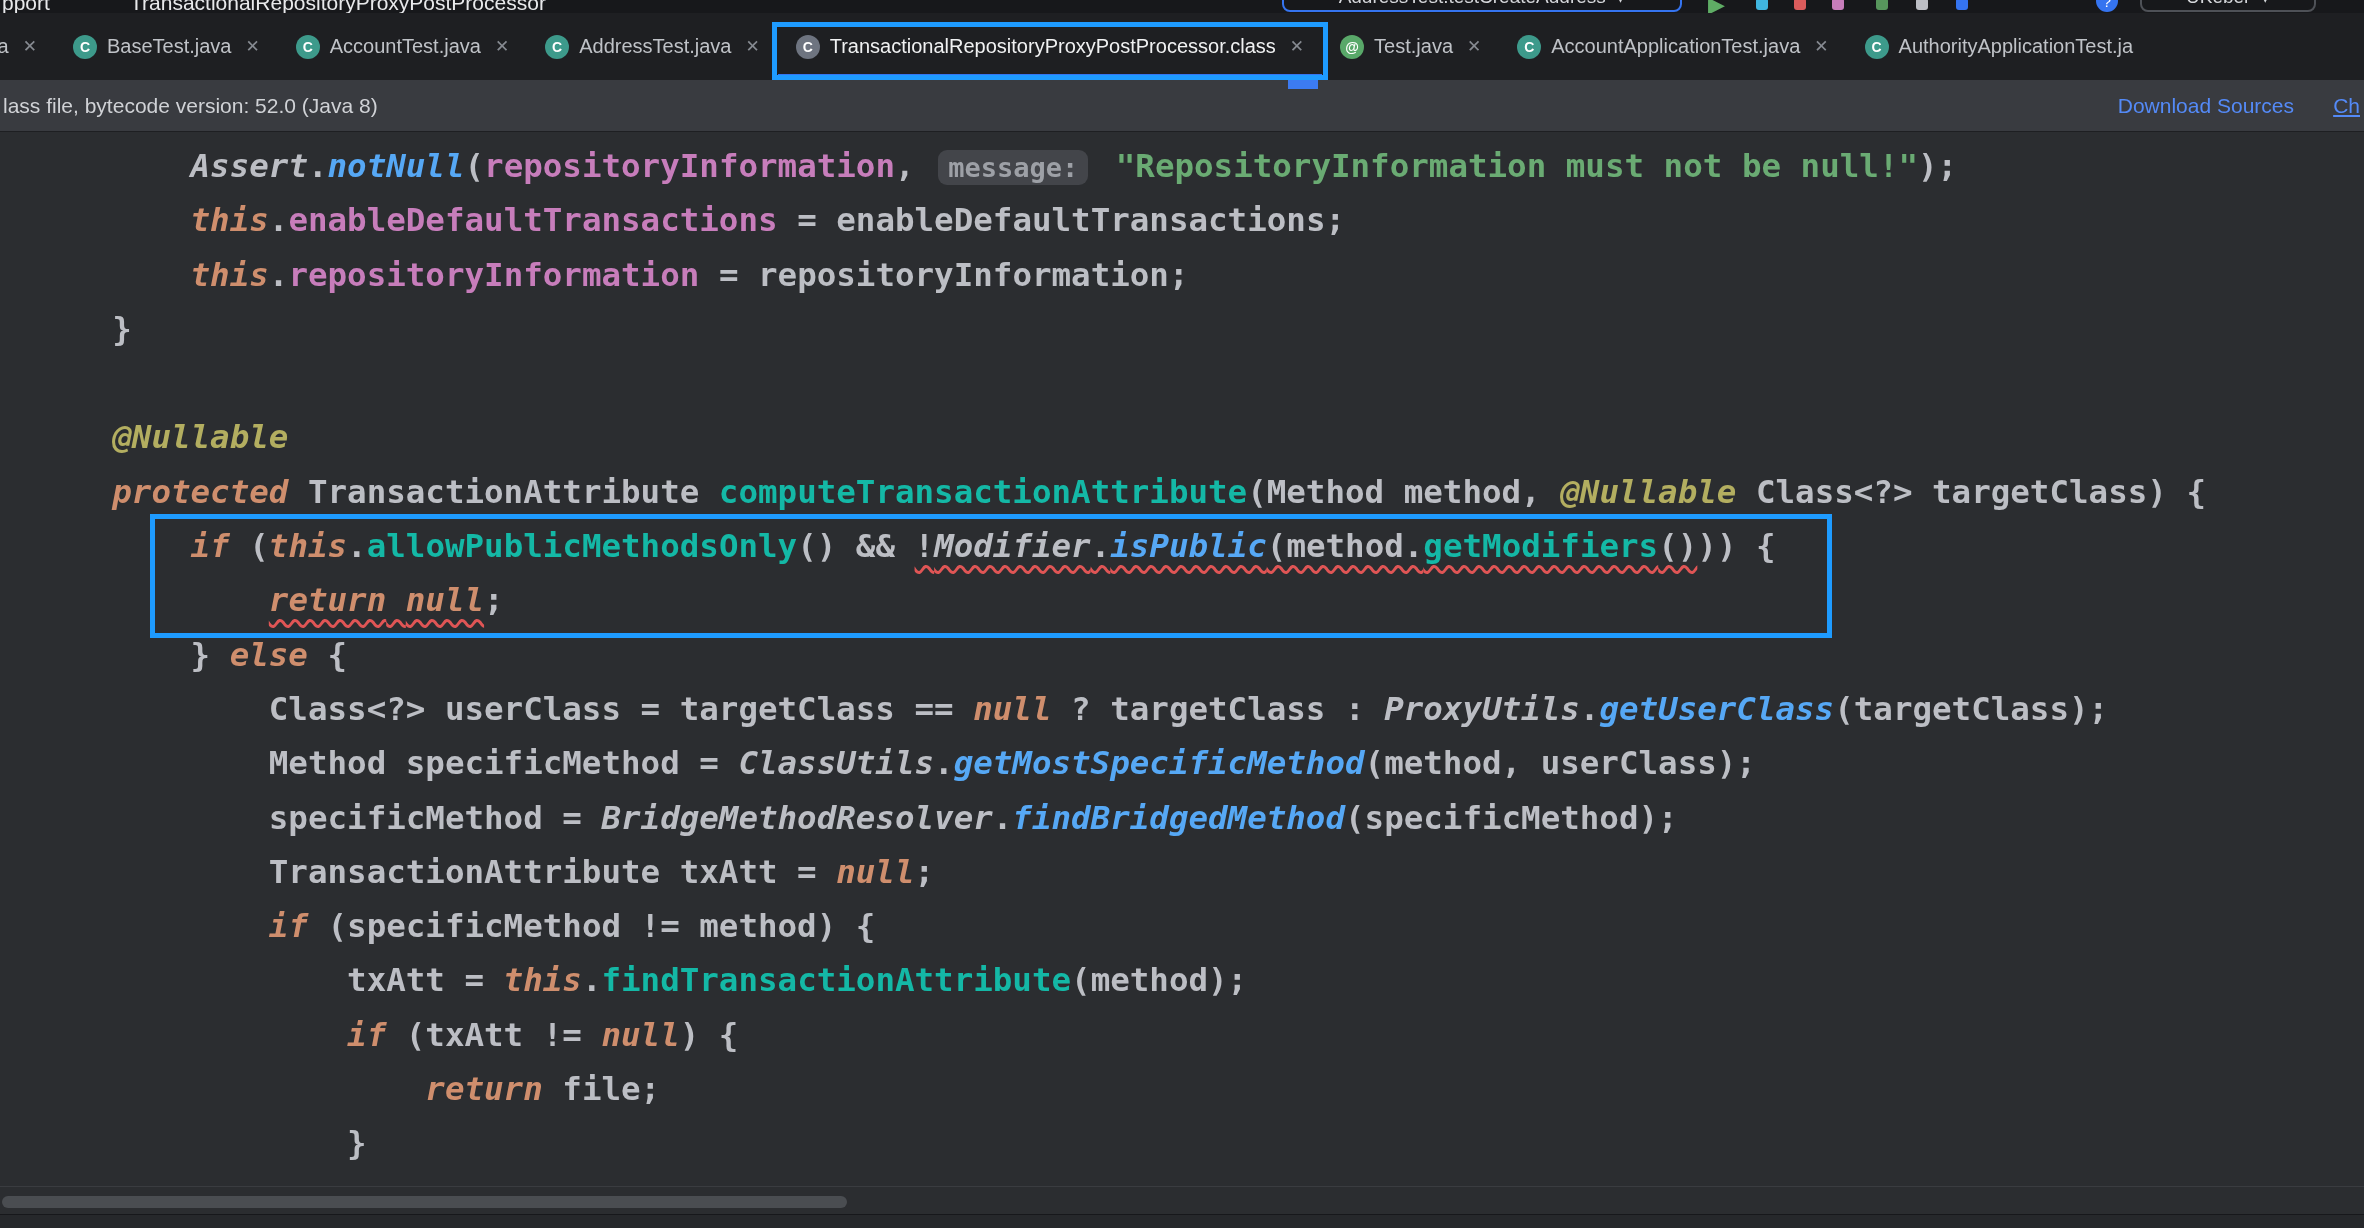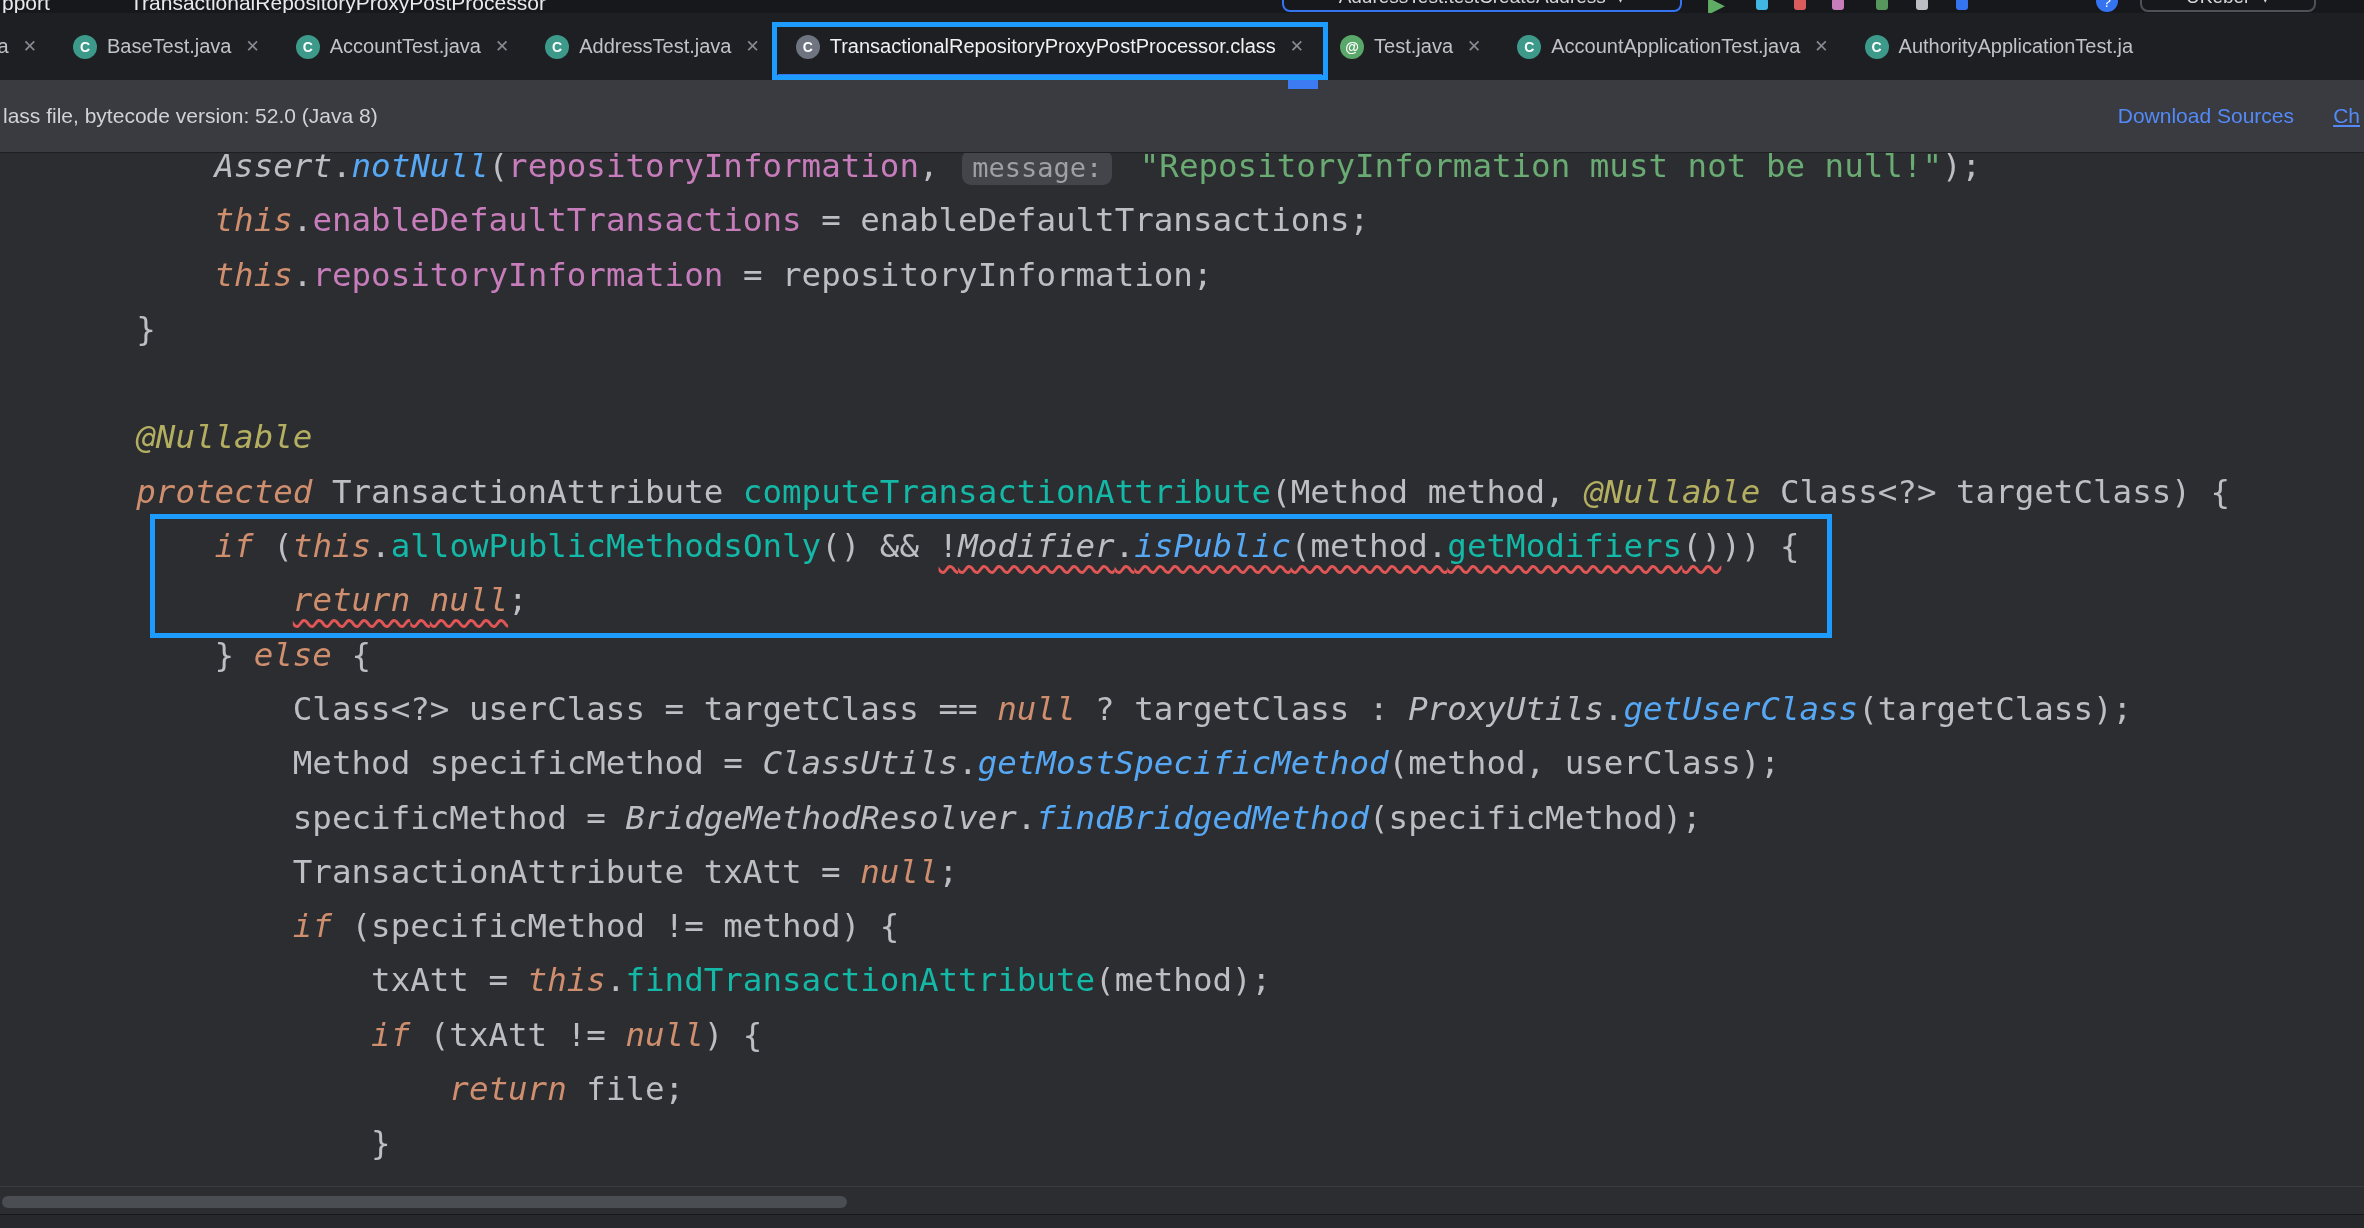--- a/index.html
+++ b/index.html
@@ -28,29 +28,29 @@
   .tab{display:flex;align-items:center;gap:10px;padding:0 18px;color:#BFC2C7;font-size:20px;position:relative;flex:none;}
   .tab.active{color:#F0F1F2;}
   .tab.active::after{content:"";position:absolute;left:0;right:0;bottom:0;height:6px;background:#3574F0;}
   .tab-icon{width:24px;height:24px;border-radius:50%;display:flex;align-items:center;justify-content:center;
     font-size:14px;font-weight:bold;color:#fff;flex:none;}
   .icon-test-class{background:#3D9A8B;}
   .icon-class-file{background:#6E7480;}
   .icon-annotation-class{background:#59A869;}
   .tab-close{color:#868A91;font-size:17px;margin-left:4px;}
   
-  .banner{position:absolute;left:0;top:80px;width:100%;height:73px;background:#393B40;display:flex;align-items:center;
+  .banner{position:absolute;left:0;top:80px;width:100%;height:52px;background:#393B40;display:flex;align-items:center;
     font-size:21px;color:#D0D2D6;z-index:3;border-bottom:1px solid #1E1F22;box-sizing:border-box;}
   .banner-msg{margin-left:3px;}
   .banner-link{position:absolute;color:#548AF7;white-space:nowrap;text-align:center;}
   .banner-link.dl{right:70px;}
   .banner-link.ch{right:4px;text-decoration:underline;}
   
   .editor{position:absolute;left:0;top:135px;width:100%;height:1093px;background:#2B2D30;overflow:hidden;}
-  .code{position:absolute;left:58px;top:4px;font-family:"DejaVu Sans Mono",monospace;font-size:32.5px;}
+  .code{position:absolute;left:34px;top:4px;font-family:"DejaVu Sans Mono",monospace;font-size:32.5px;font-weight:bold;}
   .cline{height:54.3px;line-height:54.3px;white-space:pre;}
   .tk-pl{color:#BCBEC4;}
   .tk-kw{color:#CF8E6D;font-style:italic;}
   .tk-fld{color:#C77DBB;}
   .tk-mth{color:#14b8a6;}
   .tk-mthi{color:#56A8F5;font-style:italic;}
   .tk-sti{color:#BCBEC4;font-style:italic;}
   .tk-ann{color:#B3AE60;font-style:italic;}
   .tk-str{color:#6AAB73;}
   .tk-err{text-decoration-line:underline;text-decoration-style:wavy;text-decoration-color:#E05555;

